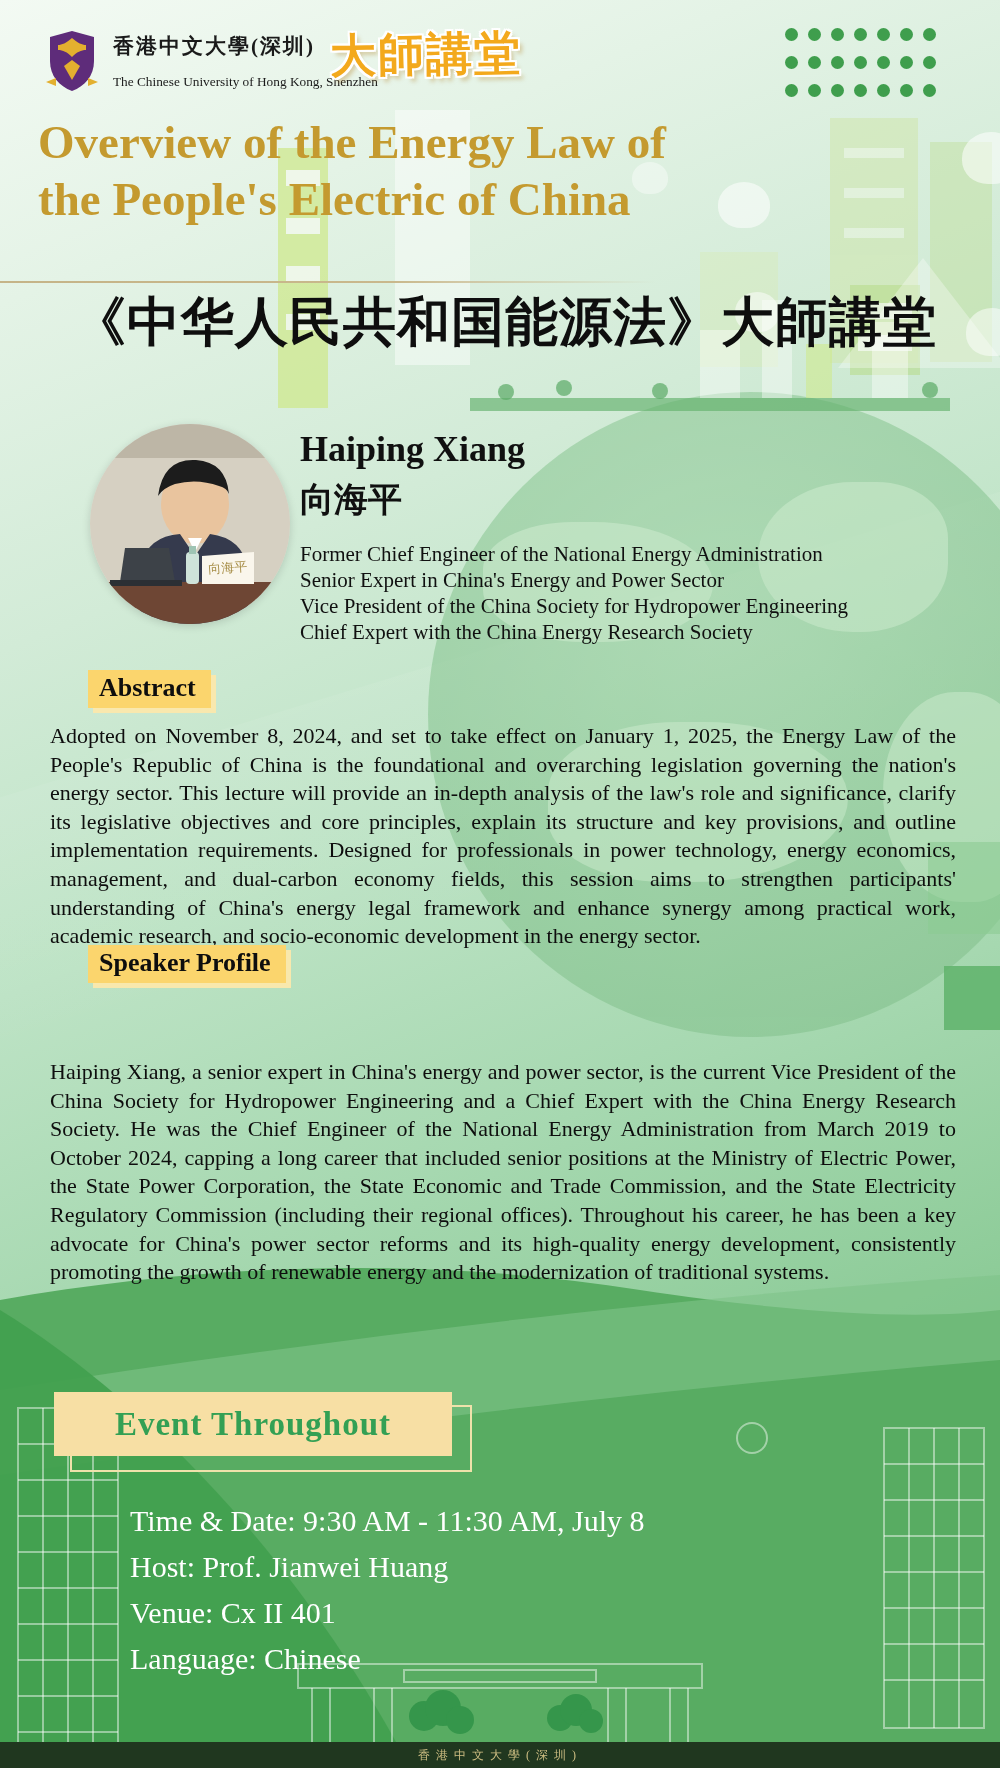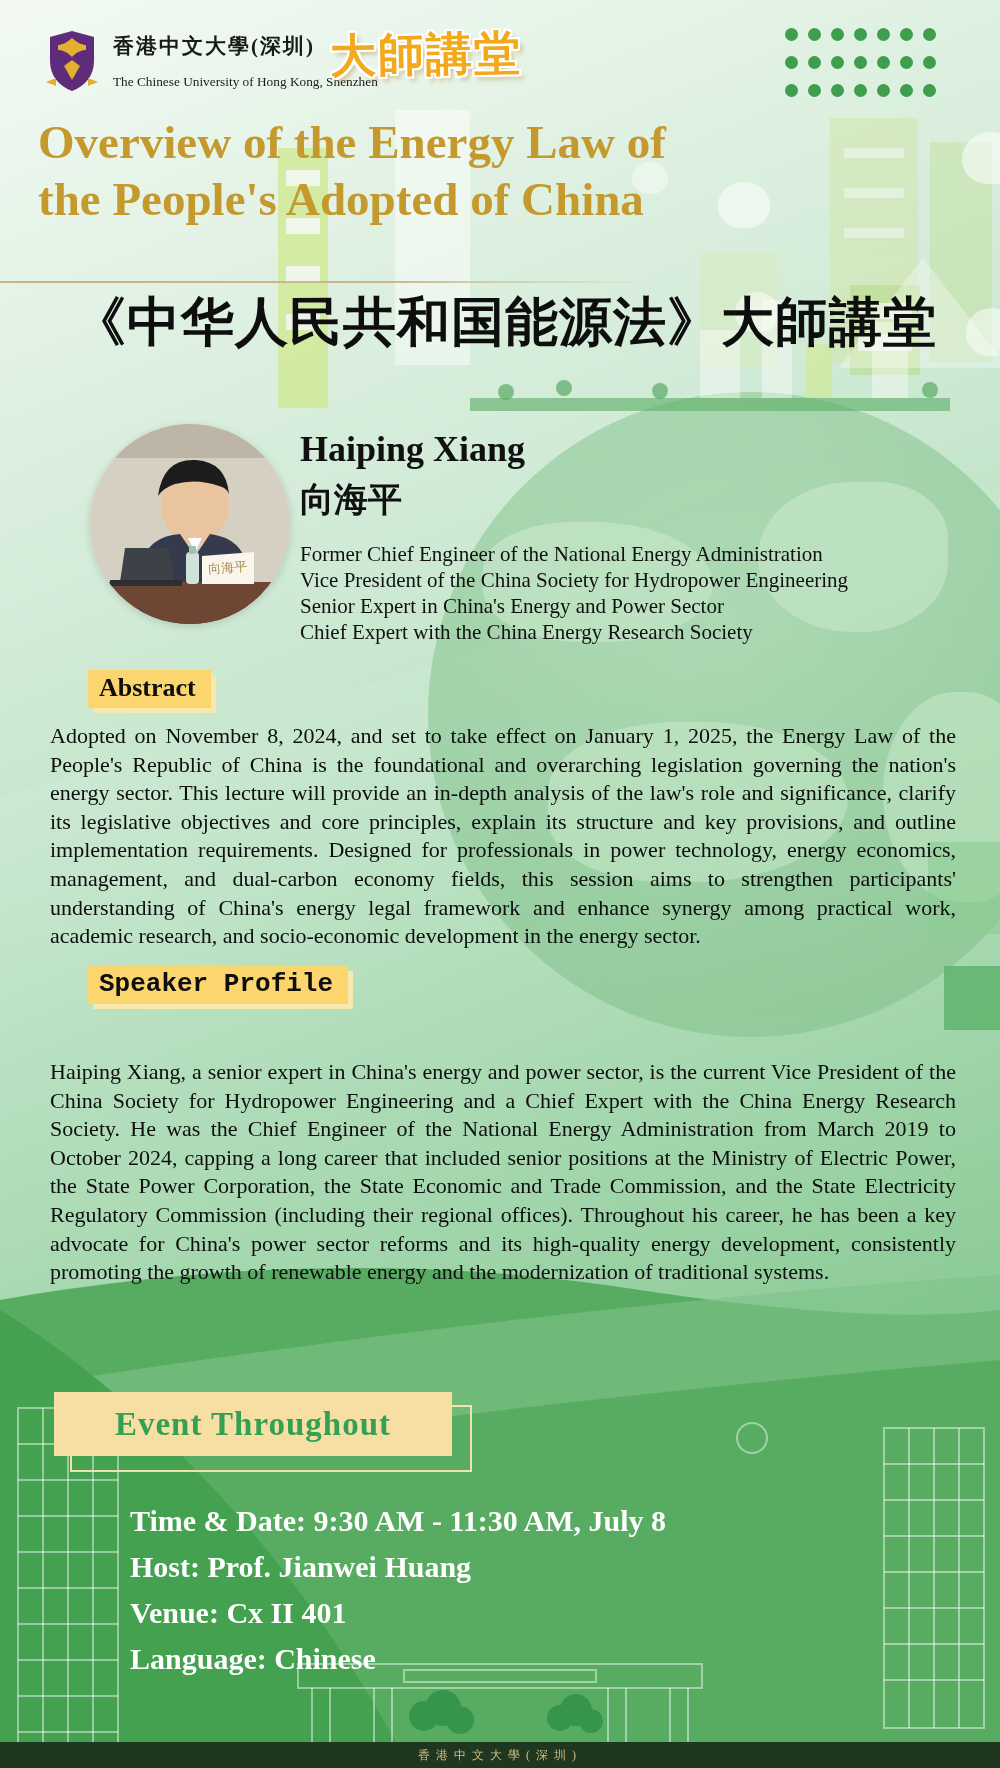--- a/index.html
+++ b/index.html
@@ -64,29 +64,29 @@
   .title-zh{left:42px;top:287px;width:926px;z-index:3;text-align:center;font-size:53px;font-weight:900;color:#0e0e0e;letter-spacing:1px;}
   
   .photo{left:90px;top:424px;width:200px;height:200px;border-radius:50%;overflow:hidden;z-index:3;box-shadow:0 2px 8px rgba(0,0,0,.15);}
   .name-en{left:300px;top:428px;z-index:3;font-size:36px;font-weight:700;}
   .name-zh{left:300px;top:477px;z-index:3;font-size:34px;font-weight:900;}
   .creds{left:300px;top:541px;z-index:3;font-size:21px;line-height:26px;}
   
   .sec-head{z-index:3;font-size:26px;font-weight:700;color:#0e0e0e;padding-left:40px;}
   .hl{display:inline-block;background:#fbd56d;padding:3px 15px 5px 11px;box-shadow:5px 5px 0 rgba(251,232,172,.95);}
   .abs-head{left:48px;top:670px;}
-  .prof-head{left:48px;top:966px;font-family:Liberation Mono, monospace;}
+  .prof-head{left:48px;top:945px;}
   .body-par{left:50px;width:906px;z-index:3;font-size:22px;line-height:28.6px;text-align:justify;color:#0e0e0e;}
   .abs-body{top:722px;}
   .prof-body{top:1041px;margin-top:17px;}
   
   .event-outline{left:70px;top:1405px;width:398px;height:63px;border:2px solid #efe2ab;z-index:1;}
   .event-box{left:54px;top:1392px;width:398px;height:64px;background:#f7dfa4;z-index:2;display:flex;align-items:center;justify-content:center;}
   .event-box span{font-size:33px;font-weight:700;color:#33a054;letter-spacing:1px;}
-  .event-details{left:130px;top:1498px;z-index:3;font-size:30px;font-weight:700;color:#ffffff;line-height:46px;}
+  .event-details{left:130px;top:1498px;z-index:3;font-size:30px;font-weight:400;color:#ffffff;line-height:46px;}
   
   .footer-strip{left:0;bottom:0;width:1000px;height:26px;background:#20371f;z-index:4;display:flex;align-items:center;justify-content:center;}
   .footer-strip span{font-size:12px;color:#cdbd82;letter-spacing:6px;}
 </style>
 </head>
 <body>
 
 <div class="poster">
 
   <div class="abs ray"></div>
@@ -195,21 +195,21 @@
     </svg>
     <div class="uni-names">
       <div class="uni-zh">香港中文大學(深圳)</div>
       <div class="uni-en">The Chinese University of Hong Kong, Shenzhen</div>
     </div>
   </div>
   <div class="abs program-logo">大師講堂</div>
 
   <div class="abs title-en">
     <div>Overview of the Energy Law of</div>
-    <div>the People's Adopted of China</div>
+    <div>the People's Electric of China</div>
   </div>
   <div class="abs divider"></div>
   <div class="abs title-zh">《中华人民共和国能源法》大師講堂</div>
 
   <div class="abs photo">
     <svg width="200" height="200" viewBox="0 0 200 200">
       <rect width="200" height="200" fill="#d6d0c2"></rect>
       <rect width="200" height="34" fill="#bdb6a6"></rect>
       <ellipse cx="105" cy="80" rx="34" ry="40" fill="#e9c49e"></ellipse>
       <path d="M68 72 q5-38 38-36 q30 2 33 34 q-2-6-10-8 q-22-8-44-2 q-12 4-17 12z" fill="#1c1c1c"></path>
@@ -221,22 +221,22 @@
       <path d="M112 160 h52 v-32 l-52 4 z" fill="#faf6ec"></path>
       <text x="138" y="148" font-size="13" fill="#a88f4a" text-anchor="middle" transform="rotate(-4 138 148)">向海平</text>
       <rect x="96" y="128" width="13" height="32" rx="4" fill="#cfe3da"></rect>
       <rect x="99" y="122" width="7" height="8" fill="#9fc4b4"></rect>
     </svg>
   </div>
   <div class="abs name-en">Haiping Xiang</div>
   <div class="abs name-zh">向海平</div>
   <div class="abs creds">
     <div>Former Chief Engineer of the National Energy Administration</div>
+    <div>Senior Expert in China's Energy and Power Sector</div>
     <div>Vice President of the China Society for Hydropower Engineering</div>
-    <div>Senior Expert in China's Energy and Power Sector</div>
     <div>Chief Expert with the China Energy Research Society</div>
   </div>
 
   <div class="abs sec-head abs-head">
     <span class="hl">Abstract</span>
   </div>
   <div class="abs body-par abs-body">Adopted on November 8, 2024, and set to take effect on January 1, 2025, the Energy Law of the People's Republic of China is the foundational and overarching legislation governing the nation's energy sector. This lecture will provide an in-depth analysis of the law's role and significance, clarify its legislative objectives and core principles, explain its structure and key provisions, and outline implementation requirements. Designed for professionals in power technology, energy economics, management, and dual-carbon economy fields, this session aims to strengthen participants' understanding of China's energy legal framework and enhance synergy among practical work, academic research, and socio-economic development in the energy sector.</div>
 
   <div class="abs sec-head prof-head">
     <span class="hl">Speaker Profile</span>

